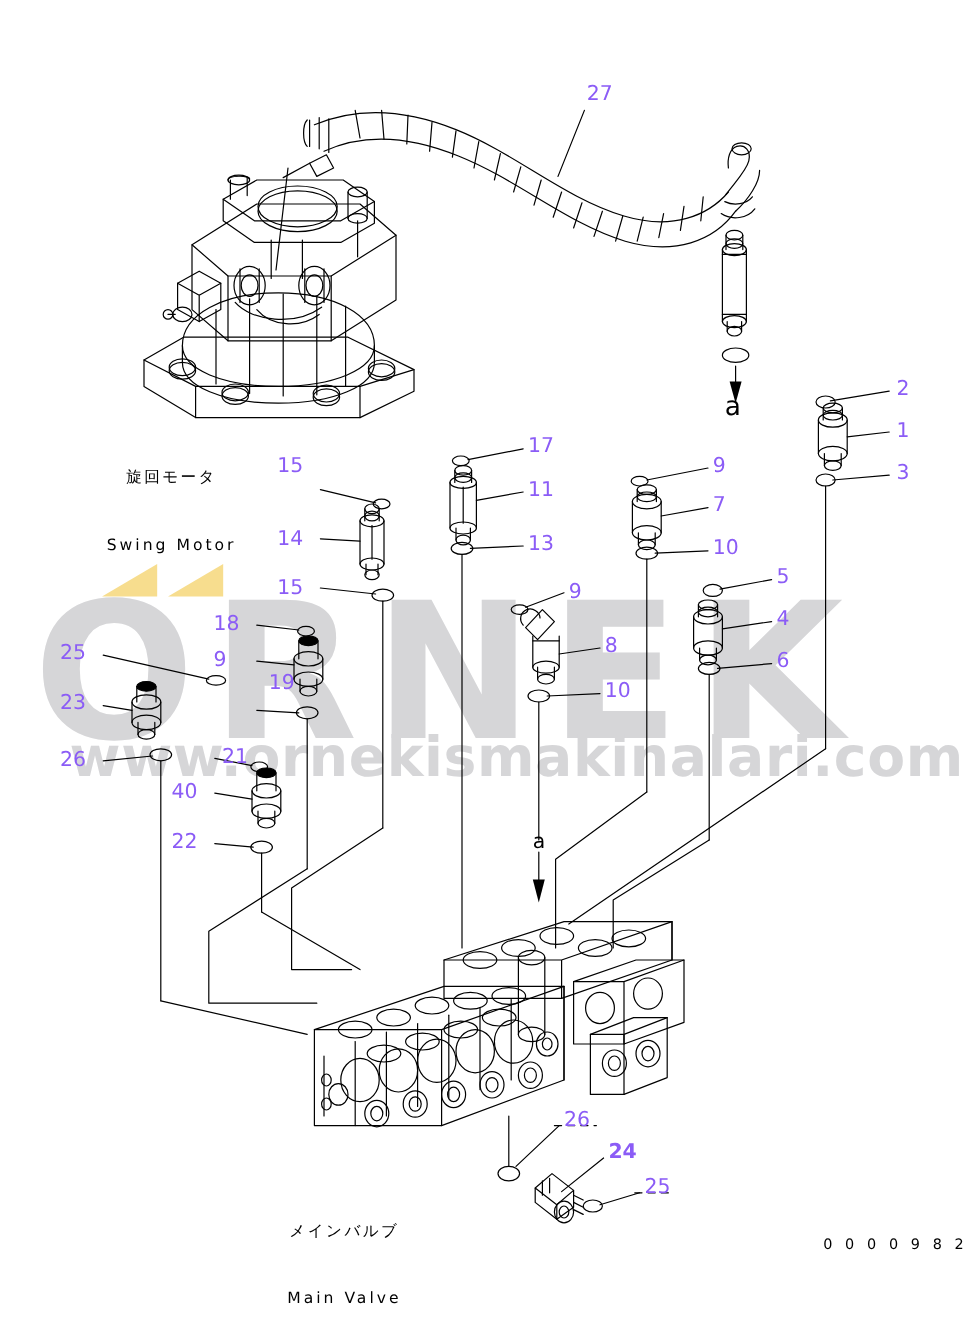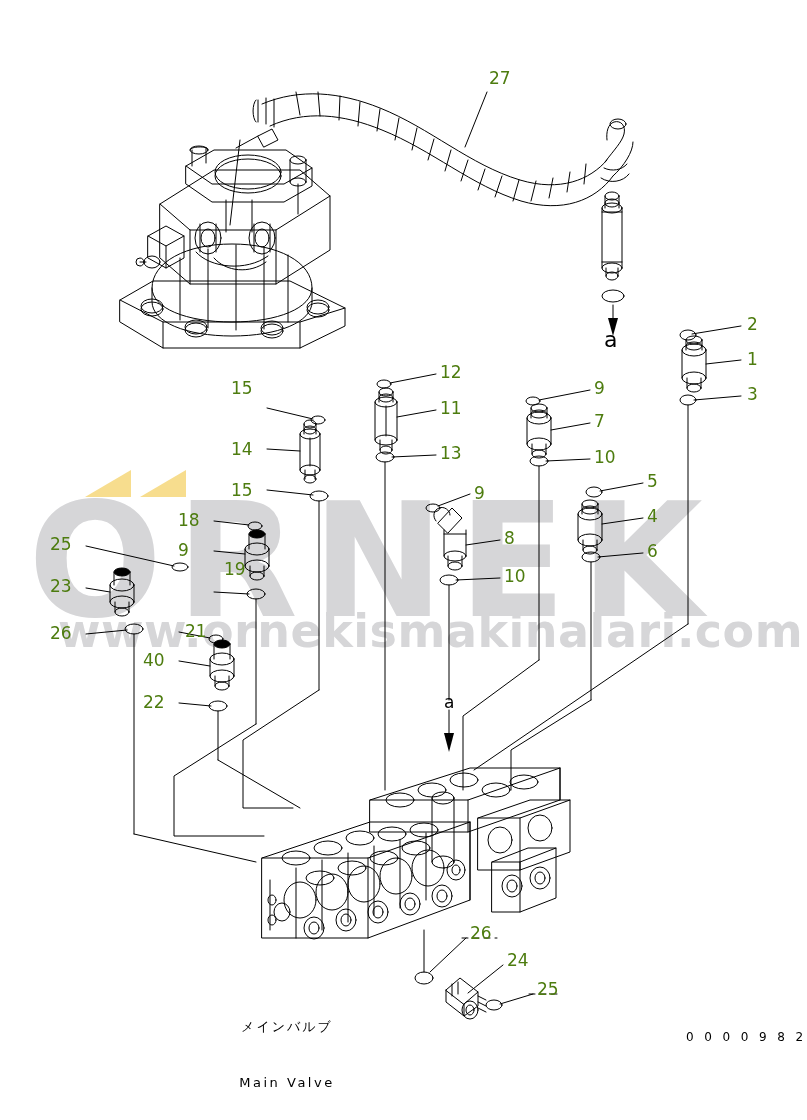--- a/index.html
+++ b/index.html
@@ -24,21 +24,21 @@
   #wm-ornek{left:28px;top:482px;font-size:158px;letter-spacing:14px;}
   #wm-url{left:58px;top:608px;font-size:46px;letter-spacing:0.5px;}
 
   
   #art{position:absolute;inset:0;z-index:2;}
 
   
   #labels{position:absolute;inset:0;z-index:3;}
   .callout{
     position:absolute;
-    color:#4d7c0f;
+    color:#8b5cf6;
     font-family:"DejaVu Sans","Liberation Sans",sans-serif;
     font-size:17px;
     line-height:1;
     white-space:nowrap;
   }
   .cap{
     position:absolute;
     color:#000;
     font-family:"DejaVu Sans","Liberation Sans",sans-serif;
     font-size:13px;
@@ -487,36 +487,40 @@
       <g stroke-dasharray="6 5">
         <path d="M462,938 L497,938"></path>
         <path d="M529,994 L562,994"></path>
       </g>
 
     </g>
   </svg>
 
   <div id="labels">
 
+    <div class="cap" id="cap-swing">
+      <span class="jp">旋回モータ</span>
+      <span class="en">Swing Motor</span>
+    </div>
     <div class="cap" id="cap-valve">
       <span class="jp">メインバルブ</span>
       <span class="en">Main Valve</span>
     </div>
 
     <div id="sec-a-top">a</div>
     <div id="sec-a-bottom">a</div>
 
     <div id="partno">0 0 0 0 9 8 2 4</div>
 
     <div id="callout-host">
         <div class="callout" style="left: 489px; top: 70px;">27</div>
         <div class="callout" style="left: 747px; top: 316px;">2</div>
         <div class="callout" style="left: 747px; top: 351px;">1</div>
         <div class="callout" style="left: 747px; top: 386px;">3</div>
-        <div class="callout" style="left: 440px; top: 364px;">12</div>
+        <div class="callout" style="left: 440px; top: 364px;">17</div>
         <div class="callout" style="left: 594px; top: 380px;">9</div>
         <div class="callout" style="left: 440px; top: 400px;">11</div>
         <div class="callout" style="left: 594px; top: 413px;">7</div>
         <div class="callout" style="left: 231px; top: 380px;">15</div>
         <div class="callout" style="left: 440px; top: 445px;">13</div>
         <div class="callout" style="left: 594px; top: 449px;">10</div>
         <div class="callout" style="left: 231px; top: 441px;">14</div>
         <div class="callout" style="left: 647px; top: 473px;">5</div>
         <div class="callout" style="left: 231px; top: 482px;">15</div>
         <div class="callout" style="left: 474px; top: 485px;">9</div>
@@ -527,18 +531,18 @@
         <div class="callout" style="left: 178px; top: 542px;">9</div>
         <div class="callout" style="left: 647px; top: 543px;">6</div>
         <div class="callout" style="left: 50px; top: 578px;">23</div>
         <div class="callout" style="left: 178px; top: 561px; margin-left: 46px;">19</div>
         <div class="callout" style="left: 504px; top: 568px;">10</div>
         <div class="callout" style="left: 50px; top: 625px;">26</div>
         <div class="callout" style="left: 143px; top: 623px; margin-left: 42px;">21</div>
         <div class="callout" style="left: 143px; top: 652px;">40</div>
         <div class="callout" style="left: 143px; top: 694px;">22</div>
         <div class="callout" style="left: 470px; top: 925px;">26</div>
-        <div class="callout" style="left: 507px; top: 952px;">24</div>
+        <div class="callout" style="left: 507px; top: 952px; font-weight: bold;">24</div>
         <div class="callout" style="left: 537px; top: 981px;">25</div>
       </div>
   </div>
 
 </div>
 
 </body></html>

